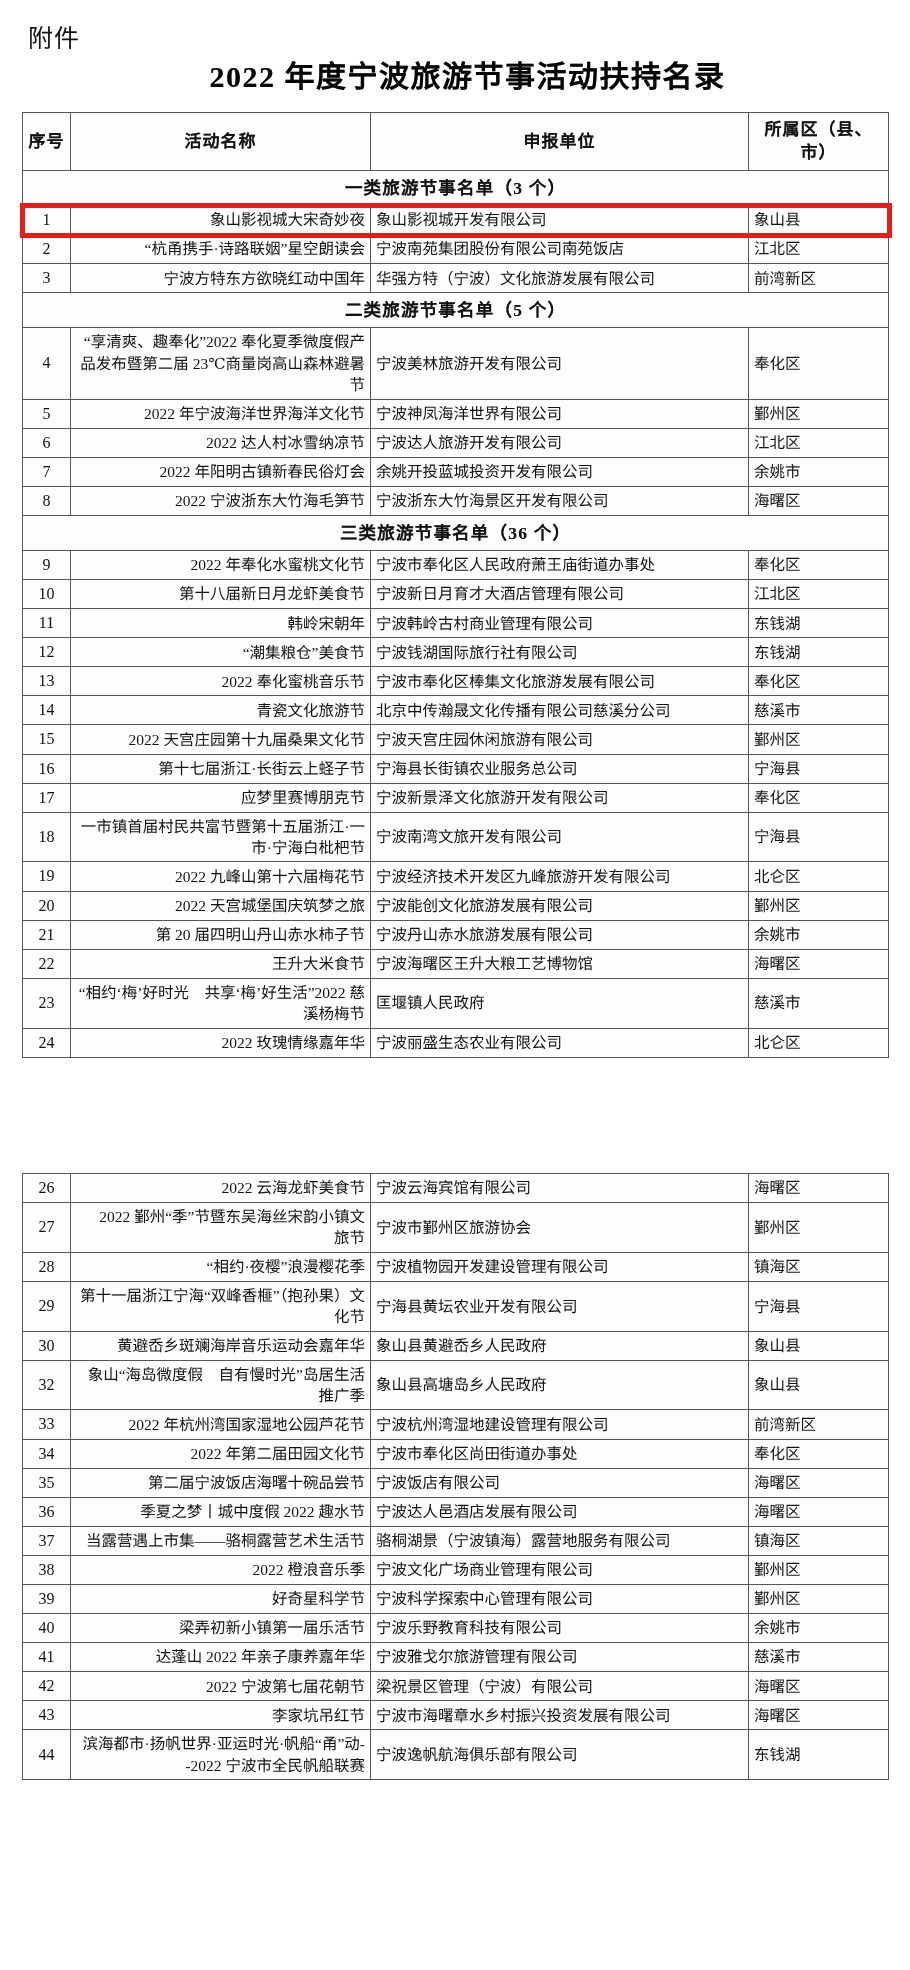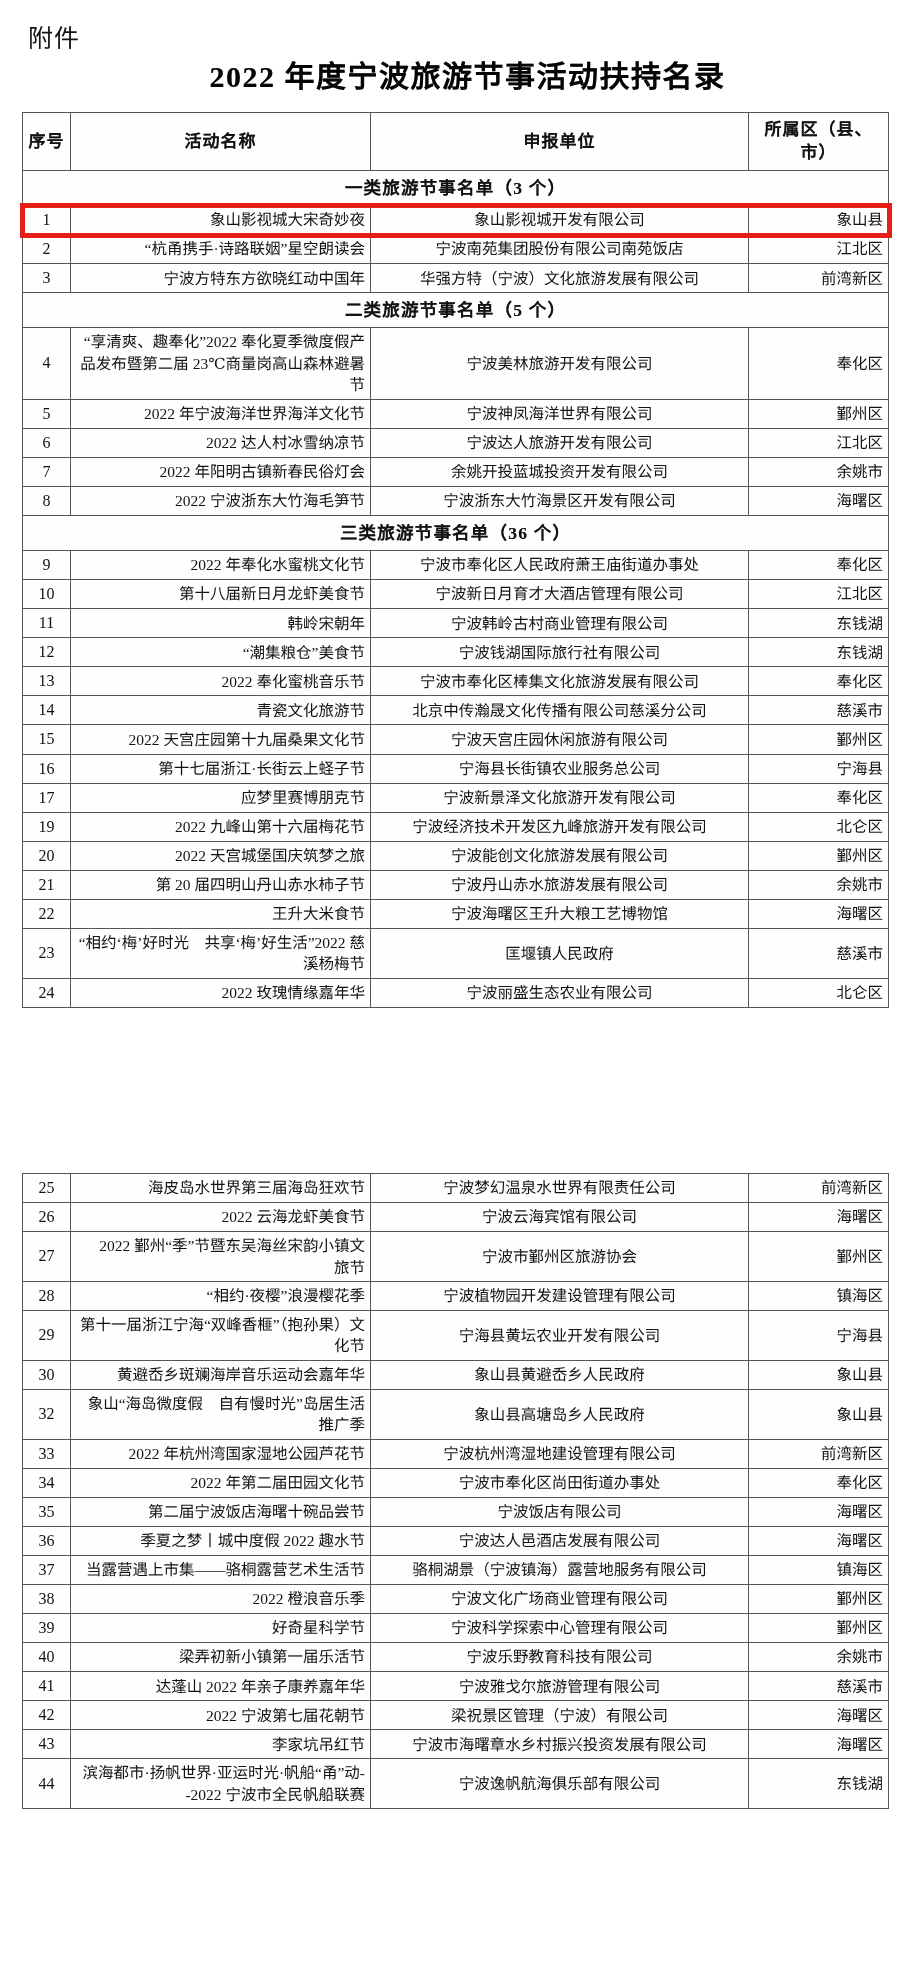--- a/index.html
+++ b/index.html
@@ -84,22 +84,22 @@
     letter-spacing: 1px;
     padding: 5px 4px;
     text-shadow: 0 0 0.5px rgba(0,0,0,0.5);
   }
   td.cell-no {
     text-align: center;
     font-size: 16px;
     font-family: "Liberation Serif", "DejaVu Serif", serif;
   }
   td.cell-name  { text-align: right;   padding-left: 9px; }
-  td.cell-org   { text-align: center;   padding-left: 9px; }
-  td.cell-area  { text-align: right; }
+  td.cell-org   { text-align: left;   padding-left: 9px; }
+  td.cell-area  { text-align: left; }
 
   tr.section-row td {
     text-align: center;
     font-weight: bold;
     font-size: 17.5px;
     letter-spacing: 1.2px;
     padding: 5px 21px;
     text-shadow: 0 0 0.5px rgba(0,0,0,0.5);
   }
 
@@ -253,20 +253,26 @@
             <td class="cell-org">宁海县长街镇农业服务总公司</td>
             <td class="cell-area">宁海县</td>
           </tr>
           <tr>
             <td class="cell-no">17</td>
             <td class="cell-name">应梦里赛博朋克节</td>
             <td class="cell-org">宁波新景泽文化旅游开发有限公司</td>
             <td class="cell-area">奉化区</td>
           </tr>
           <tr>
+            <td class="cell-no">18</td>
+            <td class="cell-name">一市镇首届村民共富节暨第十五届浙江·一市·宁海白枇杷节</td>
+            <td class="cell-org">宁波南湾文旅开发有限公司</td>
+            <td class="cell-area">宁海县</td>
+          </tr>
+          <tr>
             <td class="cell-no">19</td>
             <td class="cell-name">2022 九峰山第十六届梅花节</td>
             <td class="cell-org">宁波经济技术开发区九峰旅游开发有限公司</td>
             <td class="cell-area">北仑区</td>
           </tr>
           <tr>
             <td class="cell-no">20</td>
             <td class="cell-name">2022 天宫城堡国庆筑梦之旅</td>
             <td class="cell-org">宁波能创文化旅游发展有限公司</td>
             <td class="cell-area">鄞州区</td>
@@ -302,26 +308,20 @@
   <div class="tbl-wrap" id="table-block-2">
     <table class="listing">
       <colgroup>
         <col class="c-no">
           <col class="c-name">
           <col class="c-org">
           <col class="c-area">
       </colgroup>
       <tbody id="tbody-2">
           <tr>
-            <td class="cell-no">25</td>
-            <td class="cell-name">海皮岛水世界第三届海岛狂欢节</td>
-            <td class="cell-org">宁波梦幻温泉水世界有限责任公司</td>
-            <td class="cell-area">前湾新区</td>
-          </tr>
-          <tr>
             <td class="cell-no">26</td>
             <td class="cell-name">2022 云海龙虾美食节</td>
             <td class="cell-org">宁波云海宾馆有限公司</td>
             <td class="cell-area">海曙区</td>
           </tr>
           <tr>
             <td class="cell-no">27</td>
             <td class="cell-name">　2022 鄞州“季”节暨东吴海丝宋韵小镇文旅节</td>
             <td class="cell-org">宁波市鄞州区旅游协会</td>
             <td class="cell-area">鄞州区</td>

